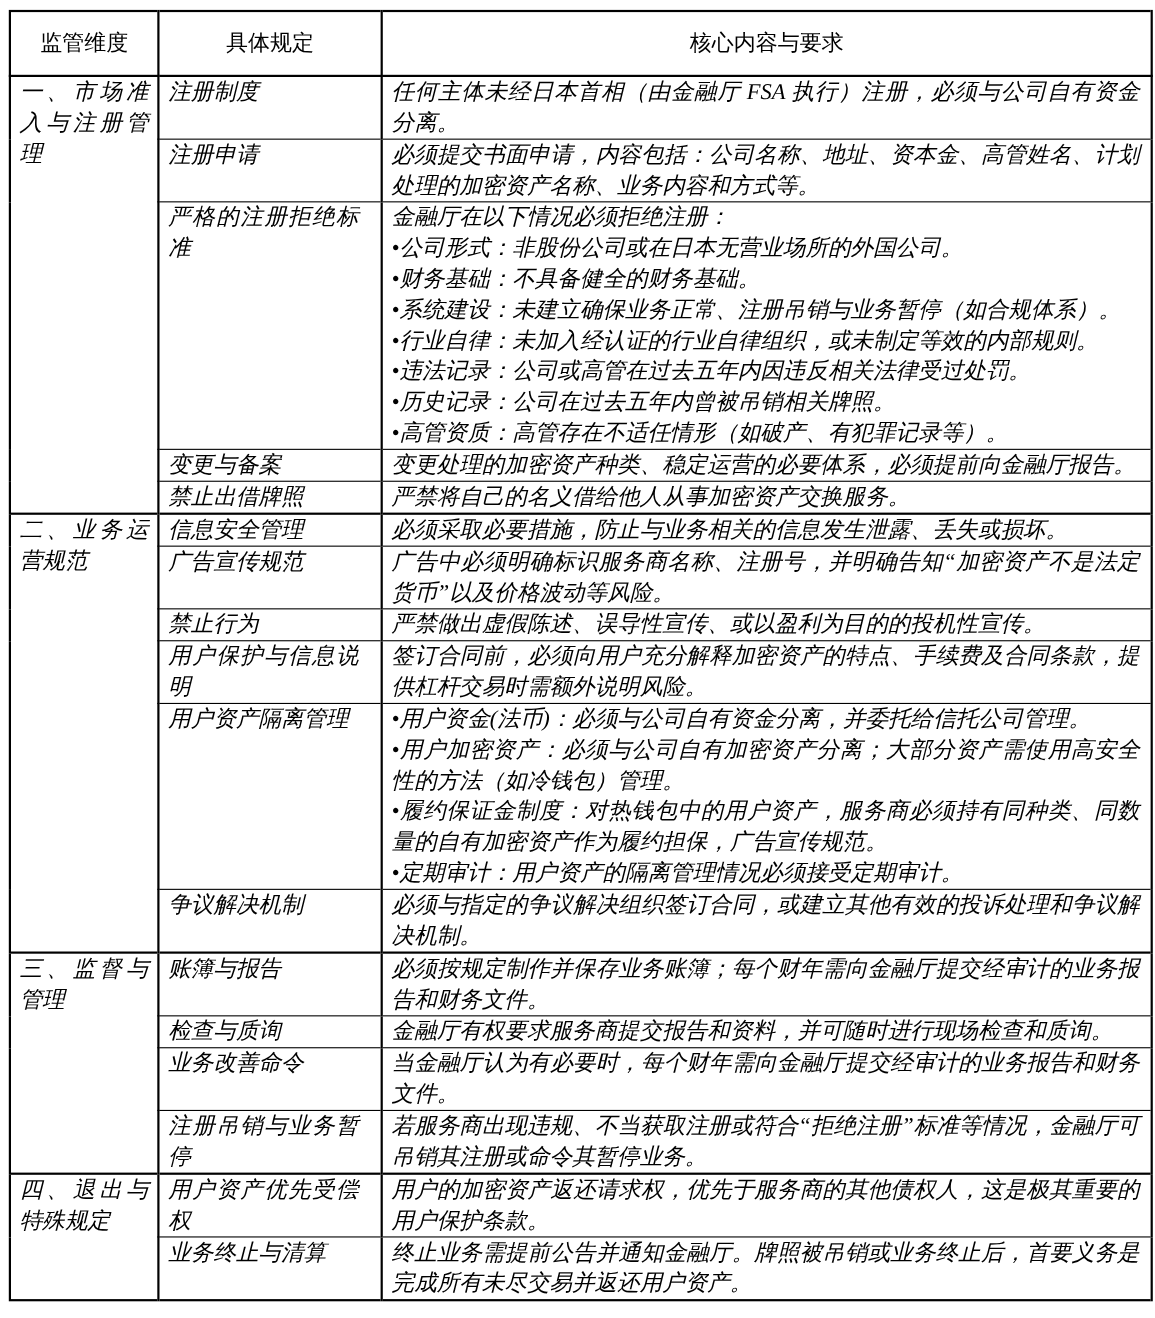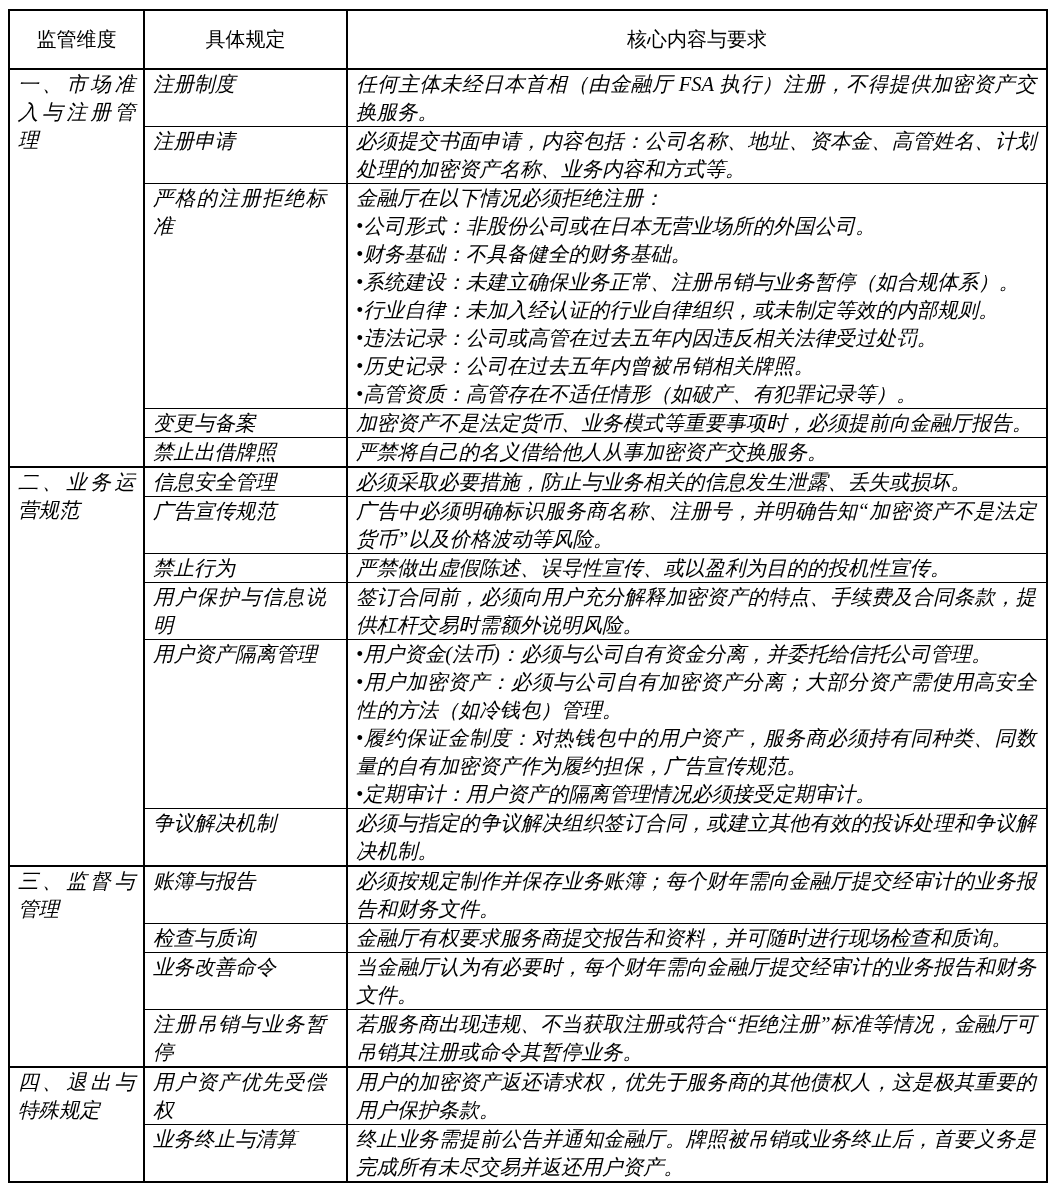--- a/index.html
+++ b/index.html
@@ -54,21 +54,21 @@
       <th>具体规定</th>
       <th>核心内容与要求</th>
     </tr>
   </thead>
   <tbody>
 
     <tr class="sec">
       <td class="dim" rowspan="5">一、市场准入与注册管理</td>
       <td class="prov">注册制度</td>
       <td class="cont">
-        <div class="para">任何主体未经日本首相（由金融厅 FSA 执行）注册，不得提供加密资产交换服务。</div>
+        <div class="para">任何主体未经日本首相（由金融厅 FSA 执行）注册，必须与公司自有资金分离。</div>
       </td>
     </tr>
     <tr>
       <td class="prov">注册申请</td>
       <td class="cont">
         <div class="para">必须提交书面申请，内容包括：公司名称、地址、资本金、高管姓名、计划处理的加密资产名称、业务内容和方式等。</div>
       </td>
     </tr>
     <tr>
       <td class="prov">严格的注册拒绝标准</td>
@@ -79,21 +79,21 @@
         <div class="para">•系统建设：未建立确保业务正常、注册吊销与业务暂停（如合规体系）。</div>
         <div class="para">•行业自律：未加入经认证的行业自律组织，或未制定等效的内部规则。</div>
         <div class="para">•违法记录：公司或高管在过去五年内因违反相关法律受过处罚。</div>
         <div class="para">•历史记录：公司在过去五年内曾被吊销相关牌照。</div>
         <div class="para">•高管资质：高管存在不适任情形（如破产、有犯罪记录等）。</div>
       </td>
     </tr>
     <tr>
       <td class="prov">变更与备案</td>
       <td class="cont">
-        <div class="para">加密资产不是法定货币、业务模式等重要事项时，必须提前向金融厅报告。</div>
+        <div class="para">变更处理的加密资产种类、稳定运营的必要体系，必须提前向金融厅报告。</div>
       </td>
     </tr>
     <tr>
       <td class="prov">禁止出借牌照</td>
       <td class="cont">
         <div class="para">严禁将自己的名义借给他人从事加密资产交换服务。</div>
       </td>
     </tr>
 
     <tr class="sec">

